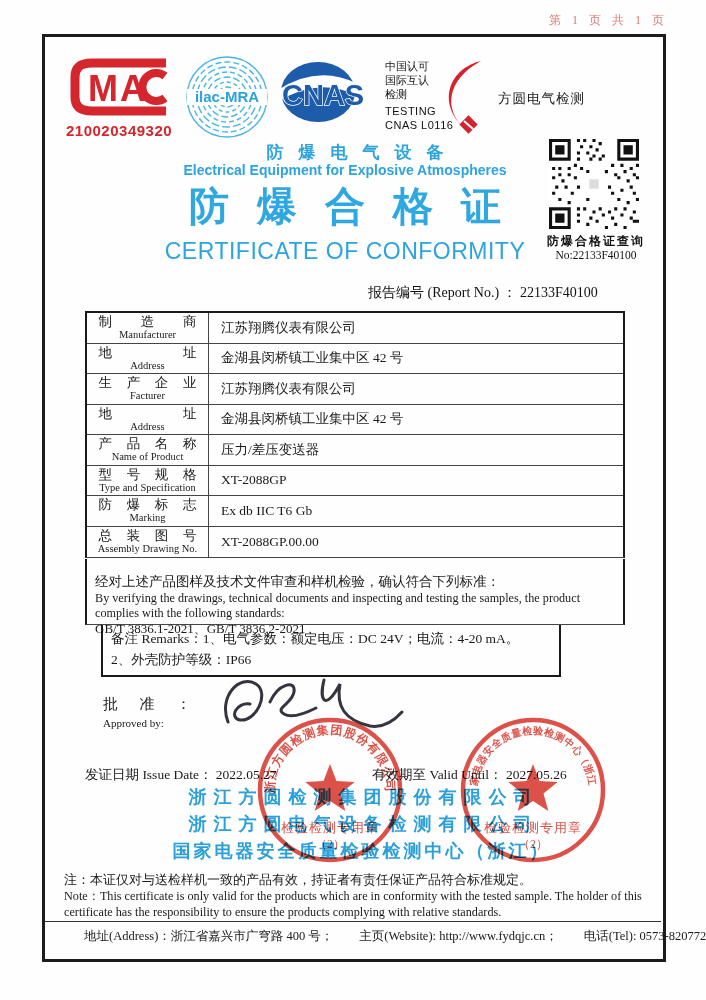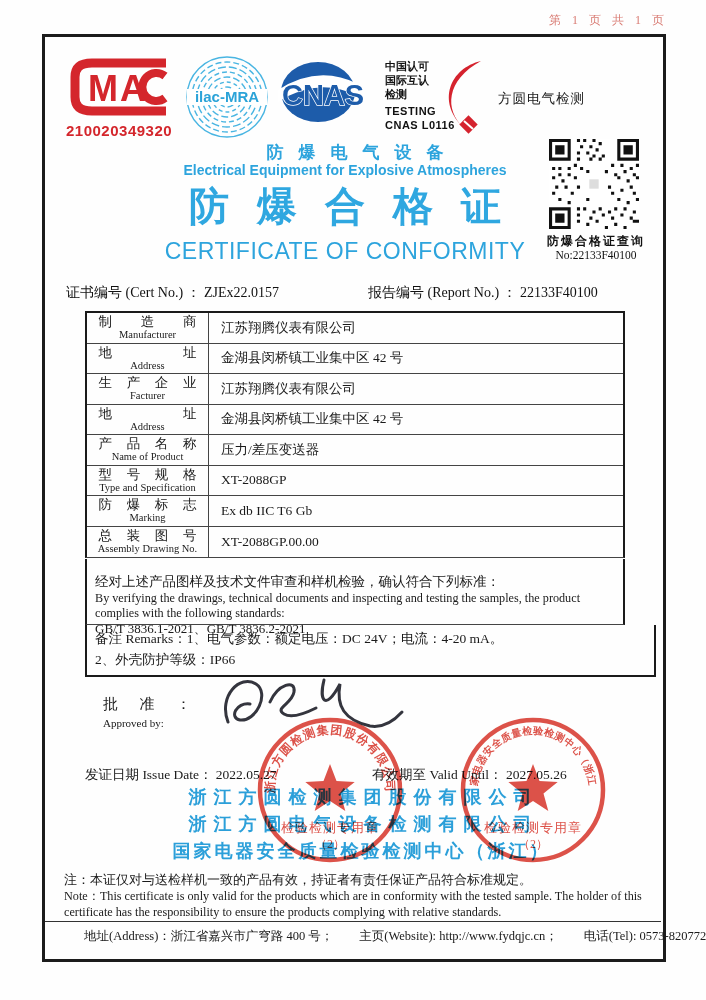--- a/index.html
+++ b/index.html
@@ -14,21 +14,21 @@
 
   .page-num { top:12px; left:538px; width:130px; font-size:12px; letter-spacing:4px;
     color:#d97c74; text-align:right; }
 
   .frame { left:42px; top:34px; width:624px; height:928px; border:3px solid #1c1c1c; }
 
   
   .cma-num { left:66px; top:122px; color:#d4262c; font-weight:bold; font-size:15px;
     letter-spacing:.5px; font-family:"Liberation Sans",sans-serif; }
   .cnas-wrap { left:278px; top:60px; display:flex; gap:7px; align-items:flex-start; }
-  .cnas-col { font-size:11px; line-height:1.25; color:#111; font-weight:bold; }
+  .cnas-col { font-size:11px; line-height:1.25; color:#111; font-weight:normal; }
   .cnas-col .lat { font-family:"Liberation Sans",sans-serif; font-size:11px; letter-spacing:.5px; }
   .cnas-col .lat.first { margin-top:4px; }
   .fy-wrap { left:428px; top:58px; display:flex; align-items:center; gap:4px; }
   .fy-label { font-size:13.5px; color:#222; letter-spacing:1px; }
 
   
   .dev-cn { top:141px; left:125px; width:460px; text-align:center; color:#2da4dd;
     font-size:17px; letter-spacing:15px; text-indent:15px; font-weight:600; }
   .dev-en { top:162px; left:95px; width:500px; text-align:center; color:#2da4dd;
     font-size:14px; font-weight:bold; }
@@ -55,21 +55,21 @@
     text-align:justify; text-align-last:justify; }
   .enlab { text-align:center; font-size:10.5px; line-height:1.05; }
   .pv { font-size:13.5px; display:flex; align-items:center; padding-left:12px; }
 
   .statement { left:85px; top:559px; width:540px; height:66px; border-left:2px solid #1a1a1a;
     border-right:2px solid #1a1a1a; border-bottom:1px solid #444; padding:15px 8px; }
   .statement .cn { font-size:13.5px; line-height:1.25; }
   .statement .en { font-size:12.2px; line-height:1.22; }
   .statement .std { font-size:13px; line-height:1.3; }
 
-  .remarks { left:85px; top:625px; width:571px; height:52px; border:2px solid #1a1a1a;
+  .remarks { left:101px; top:625px; width:460px; height:52px; border:2px solid #1a1a1a;
     border-top:none; padding:4px 8px; font-size:13.5px; line-height:1.55; }
 
   .approval { left:103px; top:695px; }
   .appr-cn { width:88px; font-size:15px; text-align:justify; text-align-last:justify; }
   .appr-en { font-size:11px; margin-top:3px; }
 
   .dates { top:766px; font-size:13.5px; }
   .dates .d1 { position:absolute; left:85px; top:0; white-space:nowrap; }
   .dates .d2 { position:absolute; left:372px; top:0; white-space:nowrap; }
 
@@ -170,21 +170,20 @@
                M23 24h1v1h-1z M26 25h1v1h-1z M28 26h1v1h-1z M9 26h1v1H9z M12 27h1v1h-1z M15 26h1v1h-1z
                M18 28h1v1h-1z M21 27h1v1h-1z M24 28h1v1h-1z M27 26h1v1h-1z"></path>
     </g>
     <rect x="11" y="11" width="7" height="7" fill="#fff"></rect>
     <rect x="13" y="13" width="3" height="3" fill="#ddd"></rect>
   </svg>
   <div class="abs qr-caption">防爆合格证查询</div>
   <div class="abs qr-number">No:22133F40100</div>
 
   <div class="abs certrow" style="left:0;width:706px;height:20px">
-    <span class="c1"><span>证书编号 (Cert No.) ：</span> <span>ZJEx22.0157</span></span>
     <span class="c2"><span>报告编号 (Report No.) ：</span> <span>22133F40100</span></span>
   </div>
 
   <div class="abs ptable">
     <div class="prow">
       <div class="pl">
           <div class="cnlab">制造商</div>
           <div class="enlab">Manufacturer</div>
         </div>
       <div class="pv">江苏翔腾仪表有限公司</div>

